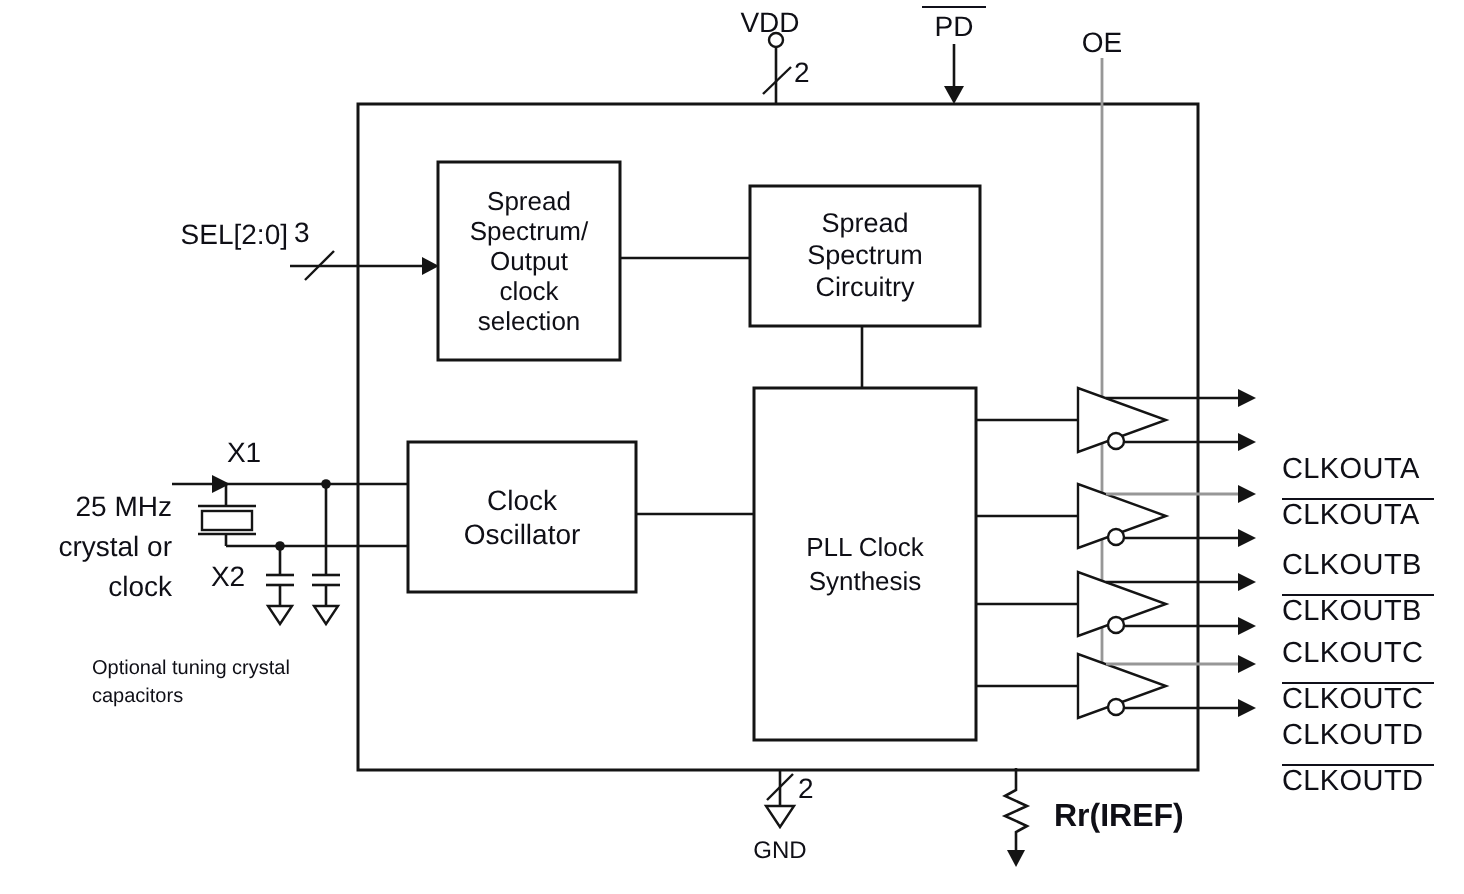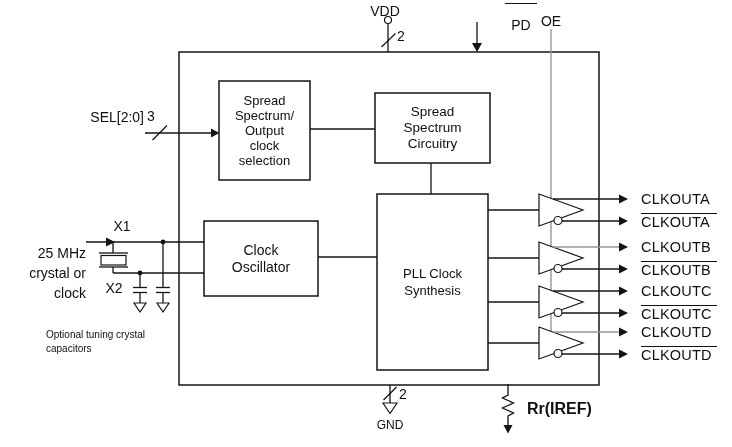--- a/index.html
+++ b/index.html
@@ -14,23 +14,23 @@
   .thin{stroke:#141414;stroke-width:1.2;fill:none;}
   .ah{fill:#141414;stroke:none;}
   .dotj{fill:#141414;stroke:none;}
   .openfig{fill:#ffffff;stroke:#141414;stroke-width:1.2;}
   .lbl{position:absolute;font-size:14px;line-height:16px;white-space:pre-line;color:#0f0f16;}
   .center{text-align:center;}
   .right{text-align:right;}
   .box-text{position:absolute;display:flex;align-items:center;justify-content:center;
     text-align:center;white-space:pre-line;color:#0f0f16;}
   .out-label{position:absolute;left:641px;width:76px;height:16px;line-height:16px;
-    font-size:14.5px;letter-spacing:0.2px;color:#0f0f16;}
+    font-size:14.5px;letter-spacing:0.2px;color:#0f0f16;margin-top:36px;}
   .out-label.inv{border-top:1.6px solid #10101a;}
-  .overbar{border-top:1.6px solid #10101a;padding-top:13px;margin-left:44px;}
+  .overbar{border-top:1.6px solid #10101a;padding-top:1px;}
   .small-note{font-size:10px;line-height:14px;}
   .busnum{position:absolute;font-size:14px;line-height:15px;color:#0f0f16;}
 </style>
 </head>
 <body>
 
 <div class="stage">
 
   <svg class="layer" viewBox="0 0 732 447">
 

